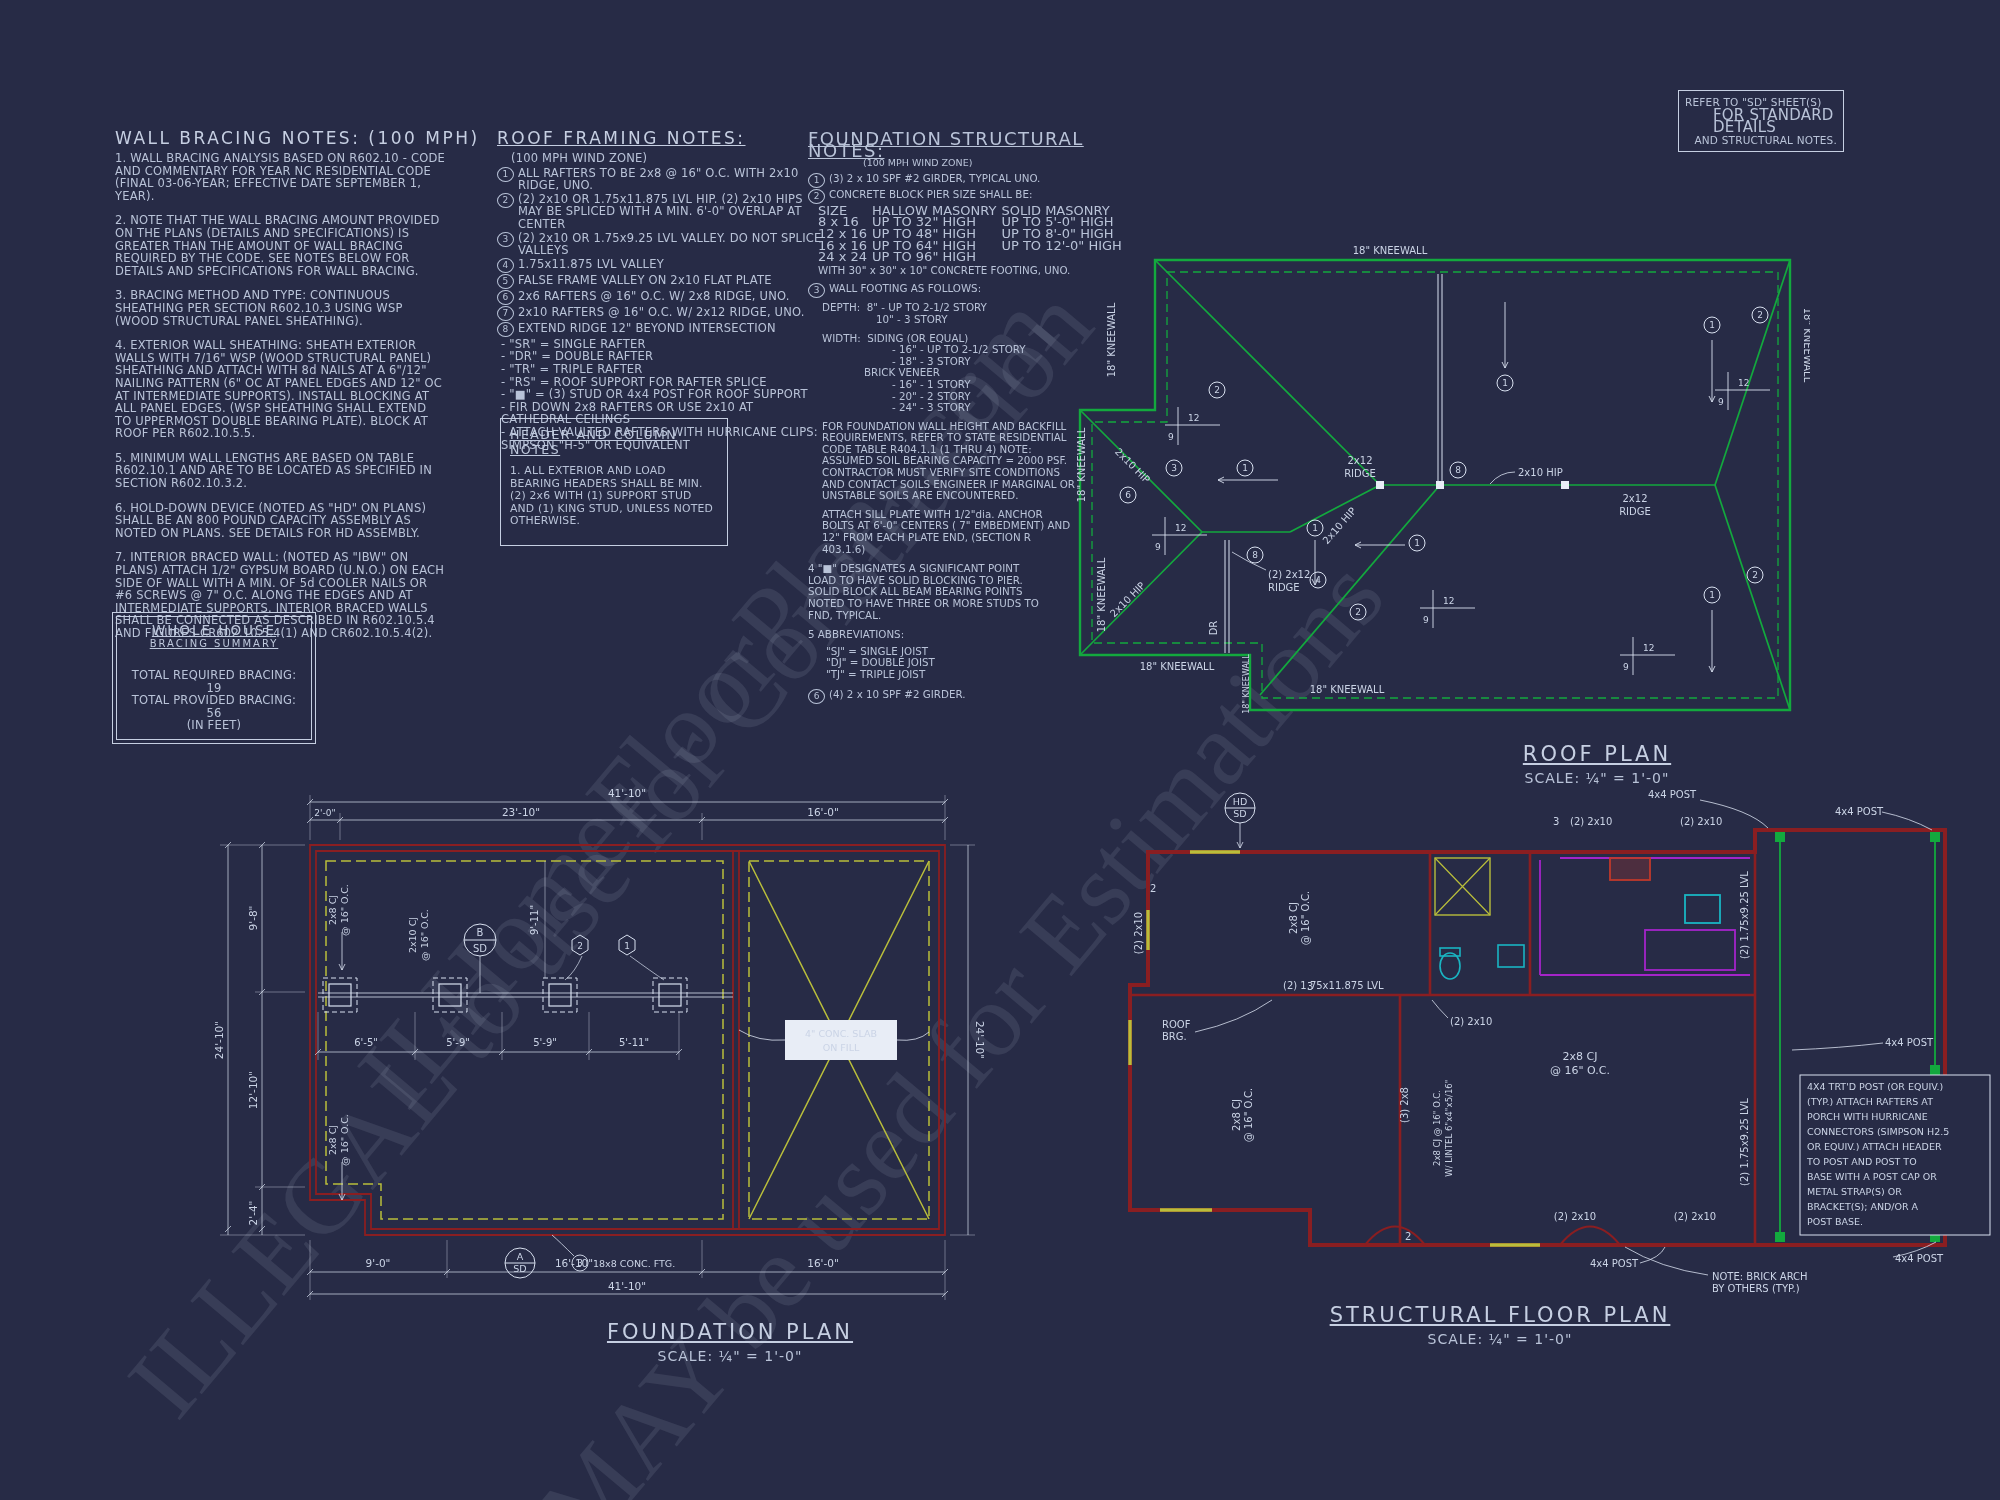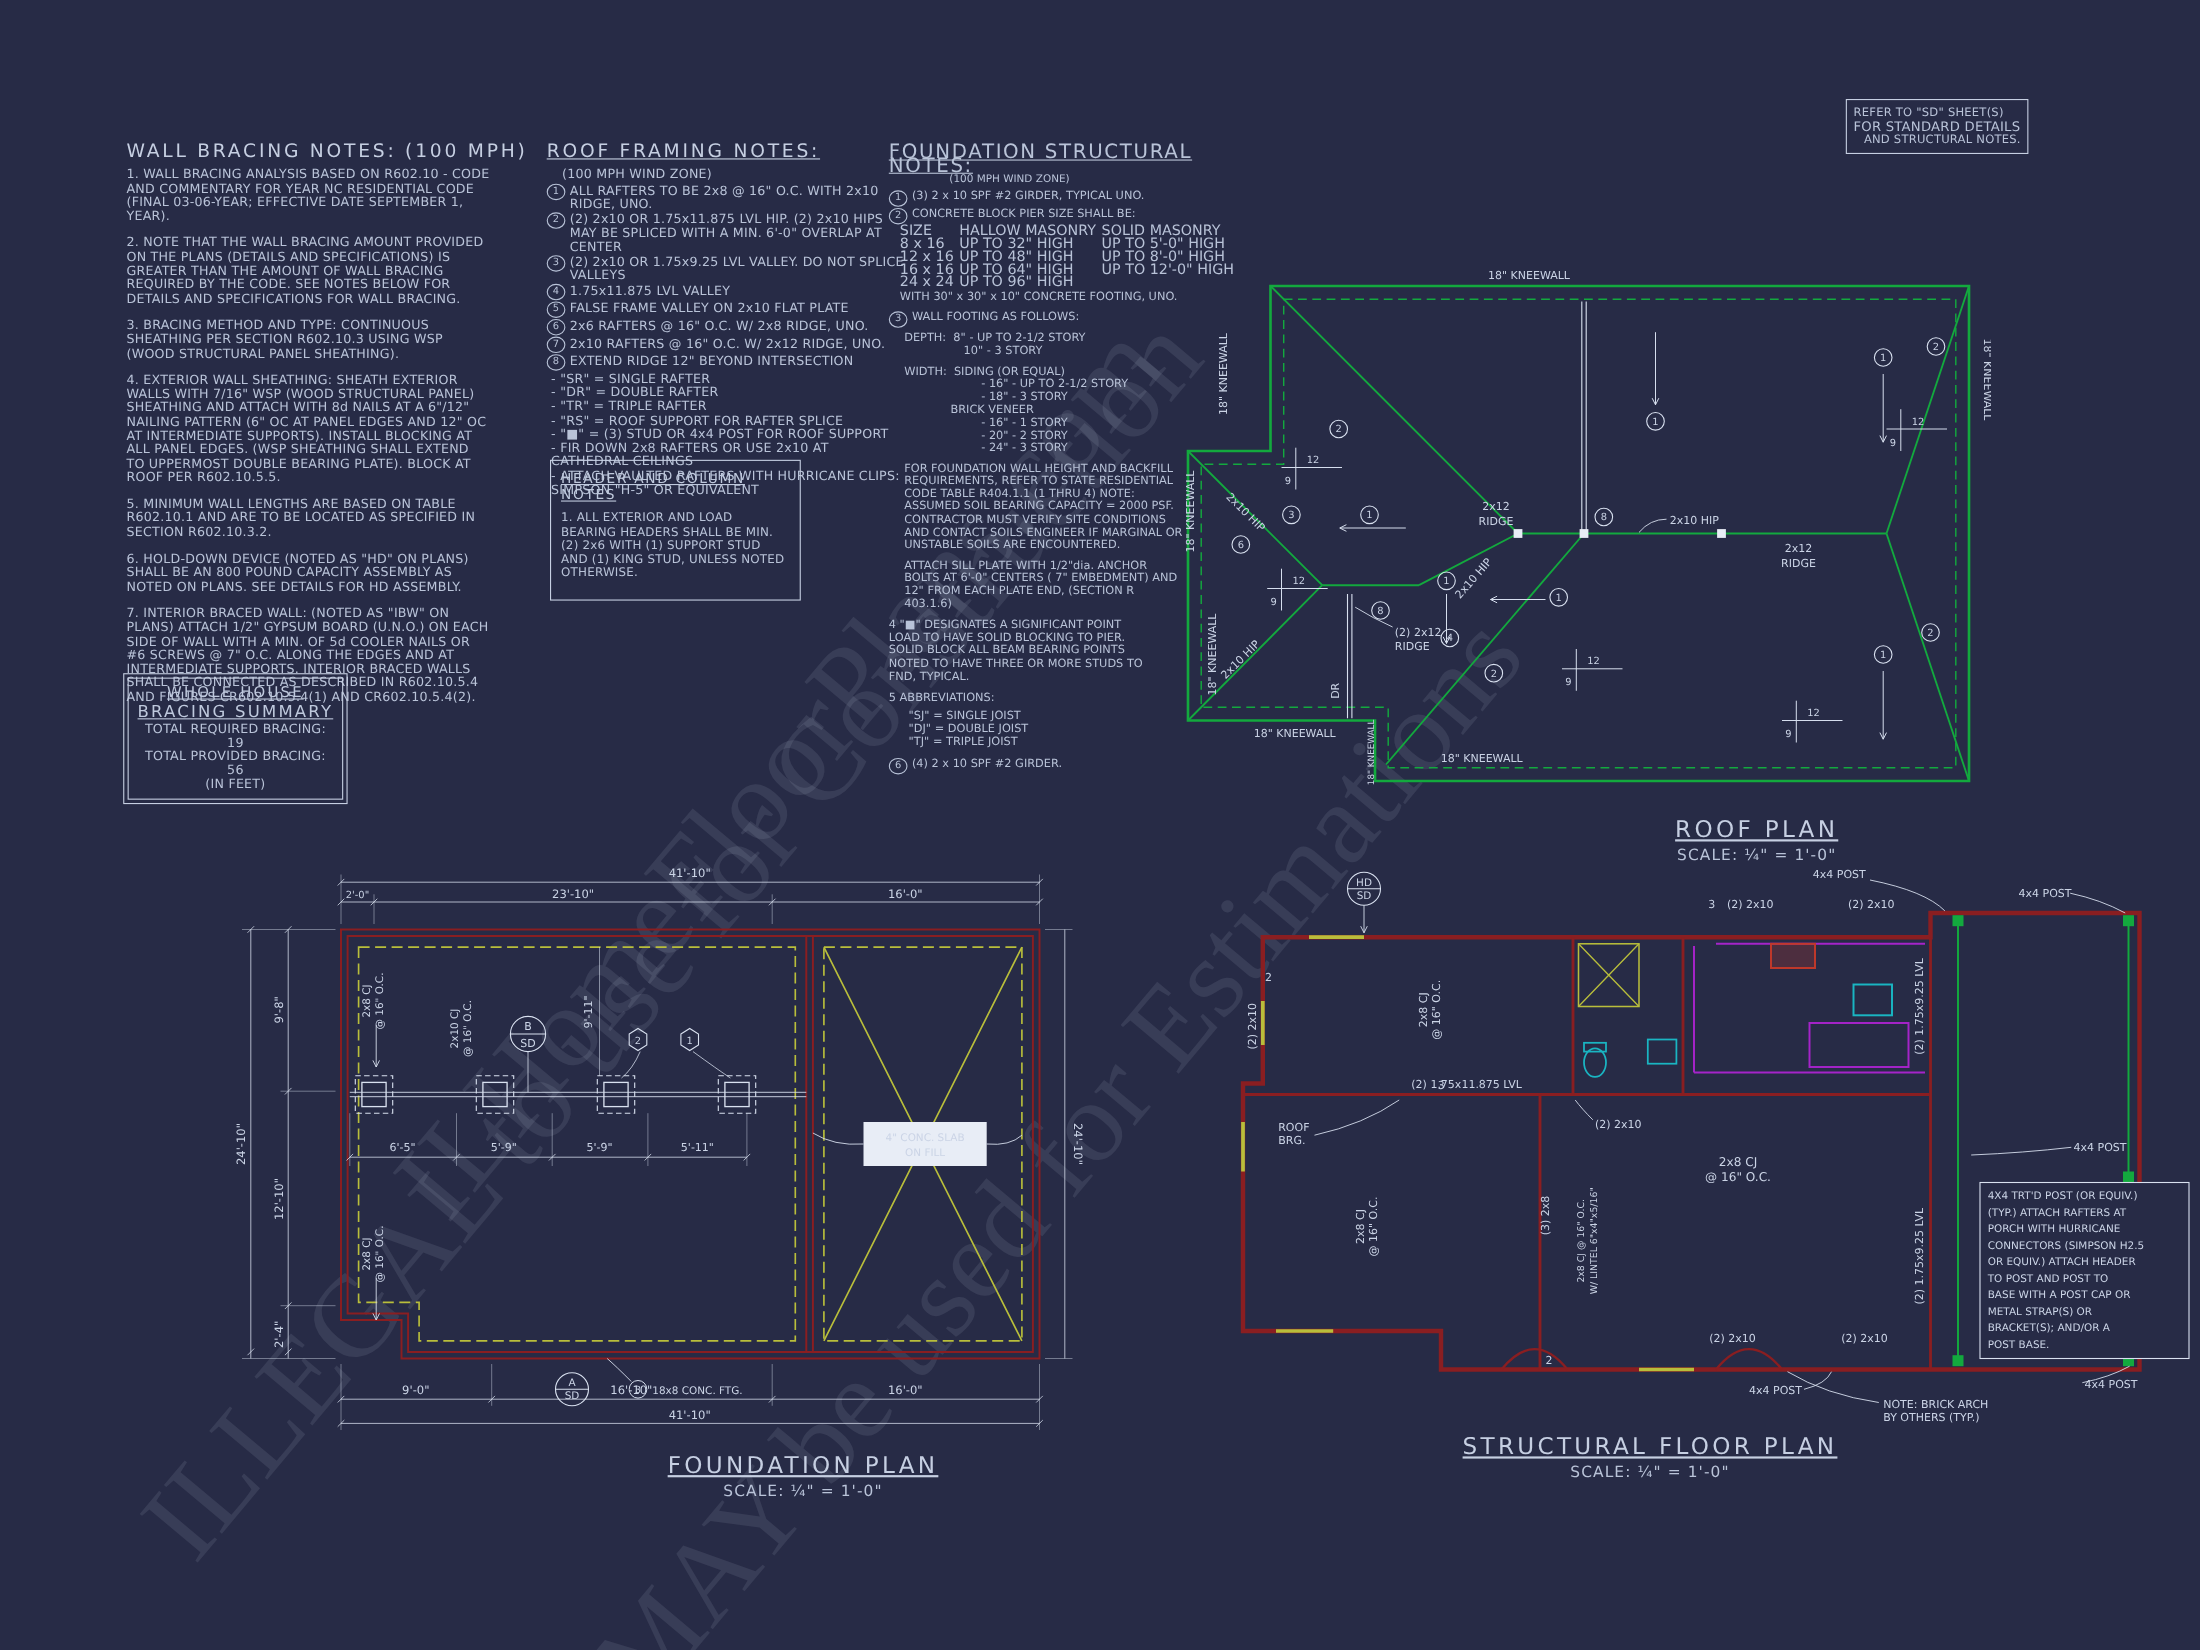--- a/index.html
+++ b/index.html
@@ -46,21 +46,21 @@
       <p>4. EXTERIOR WALL SHEATHING: SHEATH EXTERIOR WALLS WITH 7/16" WSP (WOOD STRUCTURAL PANEL) SHEATHING AND ATTACH WITH 8d NAILS AT A 6"/12" NAILING PATTERN (6" OC AT PANEL EDGES AND 12" OC AT INTERMEDIATE SUPPORTS). INSTALL BLOCKING AT ALL PANEL EDGES. (WSP SHEATHING SHALL EXTEND TO UPPERMOST DOUBLE BEARING PLATE). BLOCK AT ROOF PER R602.10.5.5.</p>
       <p>5. MINIMUM WALL LENGTHS ARE BASED ON TABLE R602.10.1 AND ARE TO BE LOCATED AS SPECIFIED IN SECTION R602.10.3.2.</p>
       <p>6. HOLD-DOWN DEVICE (NOTED AS "HD" ON PLANS) SHALL BE AN 800 POUND CAPACITY ASSEMBLY AS NOTED ON PLANS. SEE DETAILS FOR HD ASSEMBLY.</p>
       <p>7. INTERIOR BRACED WALL: (NOTED AS "IBW" ON PLANS) ATTACH 1/2" GYPSUM BOARD (U.N.O.) ON EACH SIDE OF WALL WITH A MIN. OF 5d COOLER NAILS OR #6 SCREWS @ 7" O.C. ALONG THE EDGES AND AT INTERMEDIATE SUPPORTS.  INTERIOR BRACED WALLS SHALL BE CONNECTED AS DESCRIBED IN R602.10.5.4 AND FIGURES CR602.10.5.4(1) AND CR602.10.5.4(2).</p>
     </div>
   </div>
 
   <div class="abs box" style="left:112px;top:612px;width:196px;padding:3px;">
     <div class="box" style="padding:5px 6px 7px 6px;text-align:center;">
       <div style="font-size:13.5px;letter-spacing:2px;text-decoration:underline;">WHOLE HOUSE</div>
-      <div style="font-size:15px;letter-spacing:2px;text-decoration:underline;margin-bottom:0;">BRACING SUMMARY</div>
+      <div style="font-size:10px;letter-spacing:2px;text-decoration:underline;margin-bottom:20px;">BRACING SUMMARY</div>
       <div class="cadtext">TOTAL REQUIRED BRACING: 19</div>
       <div class="cadtext">TOTAL PROVIDED BRACING: 56</div>
       <div class="cadtext">(IN FEET)</div>
     </div>
   </div>
 
   <div class="abs notes" style="left:497px;top:128px;width:330px;">
     <div class="ntitle utitle">ROOF FRAMING NOTES:</div>
     <div class="cadtext sub">(100 MPH WIND ZONE)</div>
     <div class="cadtext">
@@ -177,21 +177,21 @@
     <div style="margin-left:18px;">"DJ" = DOUBLE JOIST</div>
     <div style="margin-left:18px;">"TJ" = TRIPLE JOIST</div>
     <div class="numitem" style="margin-top:8px;">
         <span class="circ">6</span>
         <span class="itx">(4) 2 x 10 SPF #2 GIRDER.</span>
       </div>
   </div>
 
   <div class="abs box" style="left:1678px;top:90px;width:152px;padding:5px 6px;">
     <div class="cadtext" style="font-size:10.5px;">REFER TO "SD" SHEET(S)</div>
-    <div class="cadtext" style="font-size:12px;">FOR STANDARD DETAILS</div>
+    <div class="cadtext" style="font-size:15px;margin-left:28px;">FOR STANDARD DETAILS</div>
     <div class="cadtext" style="font-size:10.5px;text-align:right;">AND STRUCTURAL NOTES.</div>
   </div>
 
   <svg class="abs" style="left:1060px;top:240px;" width="750" height="500" viewBox="0 0 750 500">
     <g stroke="#13a93e" fill="none">
       <path d="M95,20 H730 V470 H190 V415 H20 V170 H95 Z" stroke-width="2.4"></path>
       <path d="M107,32 H718 V458 H202 V403 H32 V182 H107 Z" stroke-width="1.3" stroke-dasharray="8 5"></path>
 
       <g stroke-width="1.7">
         <path d="M730,20 L655,245"></path>

